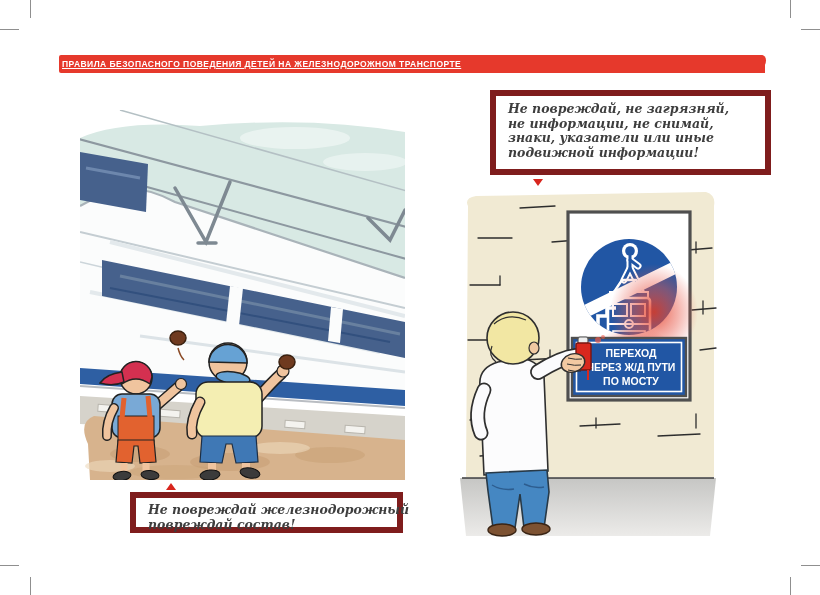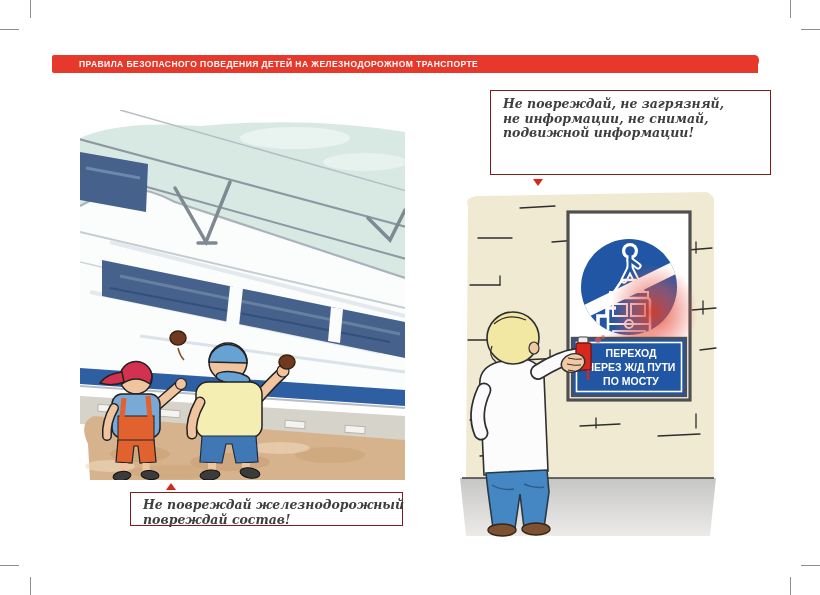--- a/index.html
+++ b/index.html
@@ -1,32 +1,32 @@
 <!DOCTYPE html>
 <html><head>
 <meta charset="utf-8">
 <style>
   html,body{margin:0;padding:0;background:#ffffff;}
   #page{position:relative;width:820px;height:595px;background:#ffffff;overflow:hidden;
         font-family:"Liberation Sans",sans-serif;}
   
   .crop{position:absolute;background:#8f8f8f;}
   
-  #header-bar{position:absolute;left:52px;top:55px;width:706px;height:18px;
+  #header-bar{position:absolute;left:59px;top:55px;width:706px;height:18px;
     background:#e6392c;color:#ffffff;font-size:8.5px;letter-spacing:.45px;
-    font-weight:600;line-height:19px;padding-left:27px;box-sizing:border-box;
-    border-radius:2px 5px 0 2px;}
+    font-weight:600;line-height:19px;padding-left:3px;box-sizing:border-box;
+    border-radius:2px 5px 0 2px;text-decoration:underline;}
   #header-bar::after{content:"";position:absolute;right:-1px;top:0;width:34px;height:18px;
     background:#e6392c;border-radius:0 6px 26px 2px / 0 8px 18px 2px;}
   
-  .caption-box{position:absolute;background:#ffffff;border:1px solid #7f1d1d;
+  .caption-box{position:absolute;background:#ffffff;border:6px solid #7f1d1d;
     box-sizing:border-box;color:#3e3e3e;
     font-family:"DejaVu Serif",serif;font-style:italic;font-weight:bold;
     font-size:12.5px;line-height:14.6px;}
-  #caption-left{left:130px;top:492px;width:273px;height:34px;padding:5px 10px 0 12px;}
+  #caption-left{left:130px;top:492px;width:273px;height:41px;padding:5px 10px 0 12px;}
   #caption-right{left:490px;top:90px;width:281px;height:85px;padding:6px 10px 0 12px;}
   .caption-line{display:block;white-space:nowrap;}
   
   .tri-up{position:absolute;width:0;height:0;border-left:5px solid transparent;
     border-right:5px solid transparent;border-bottom:7px solid #d8251d;}
   .tri-down{position:absolute;width:0;height:0;border-left:5px solid transparent;
     border-right:5px solid transparent;border-top:7px solid #d8251d;}
   .illus{position:absolute;}
 </style>
 </head>
@@ -153,20 +153,21 @@
 
   <div class="tri-up" style="left:166px;top:483px;"></div>
   <div class="caption-box" id="caption-left">
     <span class="caption-line">Не повреждай железнодорожный</span>
     <span class="caption-line">повреждай состав!</span>
   </div>
 
   <div class="caption-box" id="caption-right">
     <span class="caption-line">Не повреждай, не загрязняй,</span>
     <span class="caption-line">не информации, не снимай,</span>
+    <span class="caption-line">знаки, указатели или иные</span>
     <span class="caption-line">подвижной информации!</span>
   </div>
   <div class="tri-down" style="left:533px;top:179px;"></div>
 
   <svg class="illus" style="left:460px;top:190px" width="260" height="348" viewBox="0 0 260 348">
     <defs>
       <linearGradient id="gg" x1="0" y1="0" x2="0" y2="1">
         <stop offset="0" stop-color="#c6c6c4"></stop>
           <stop offset="1" stop-color="#ecebe9"></stop>
       </linearGradient>

